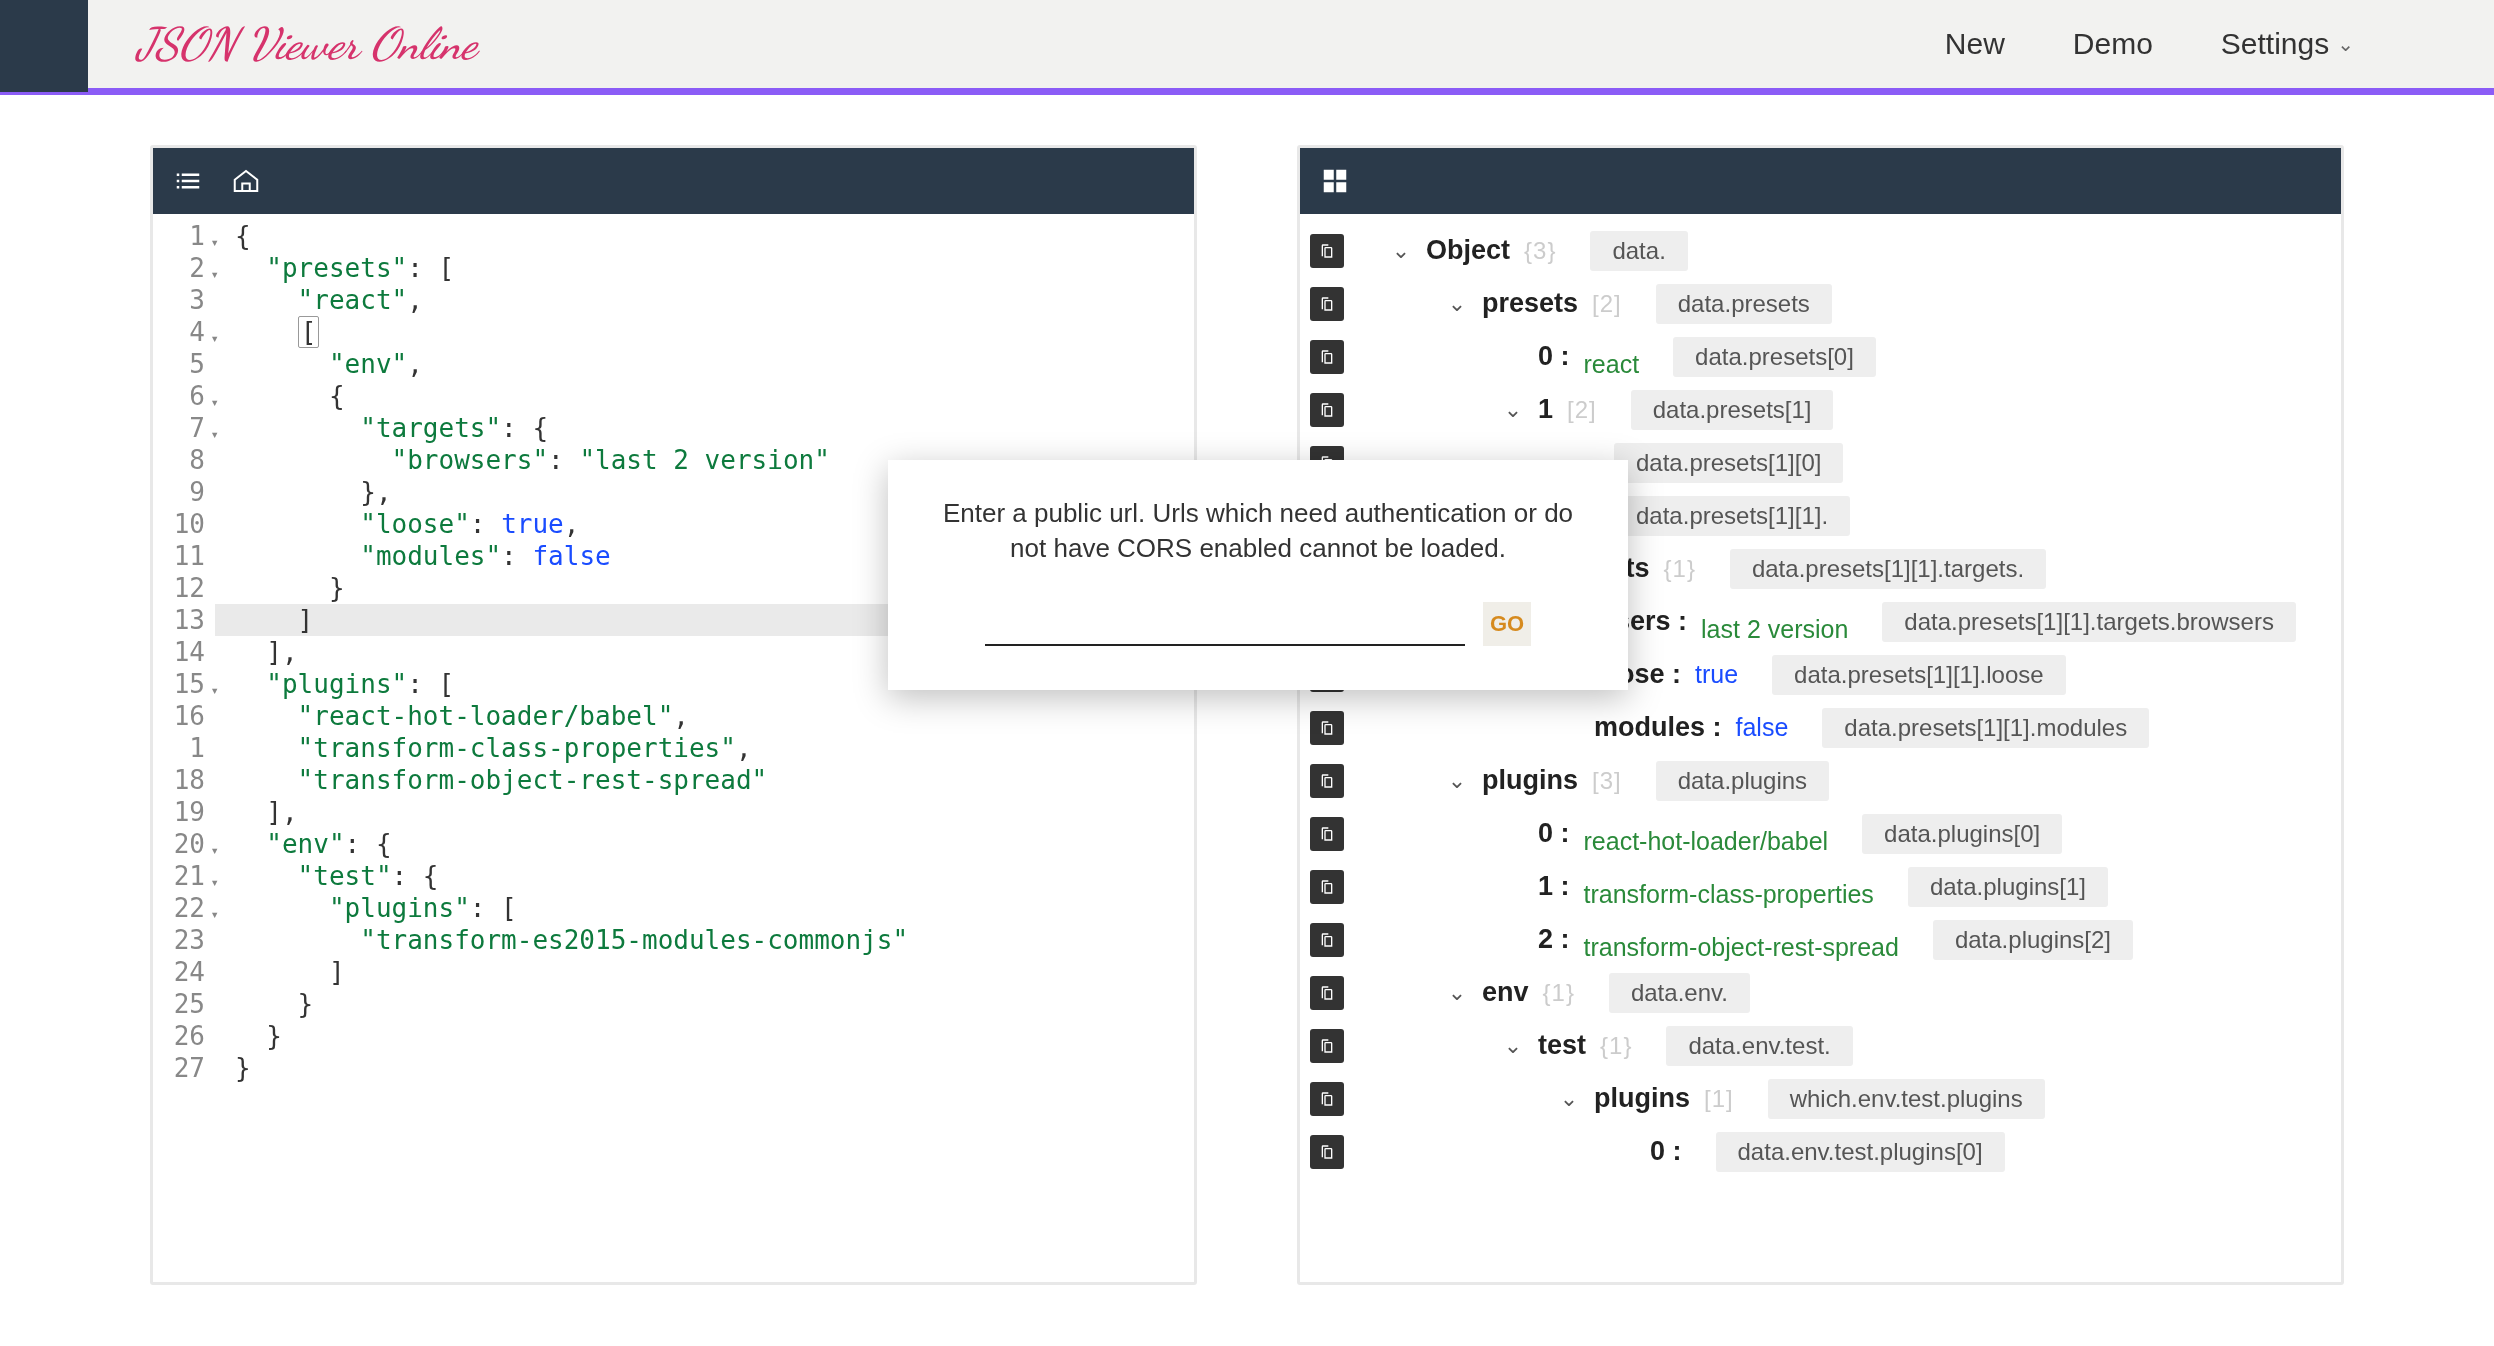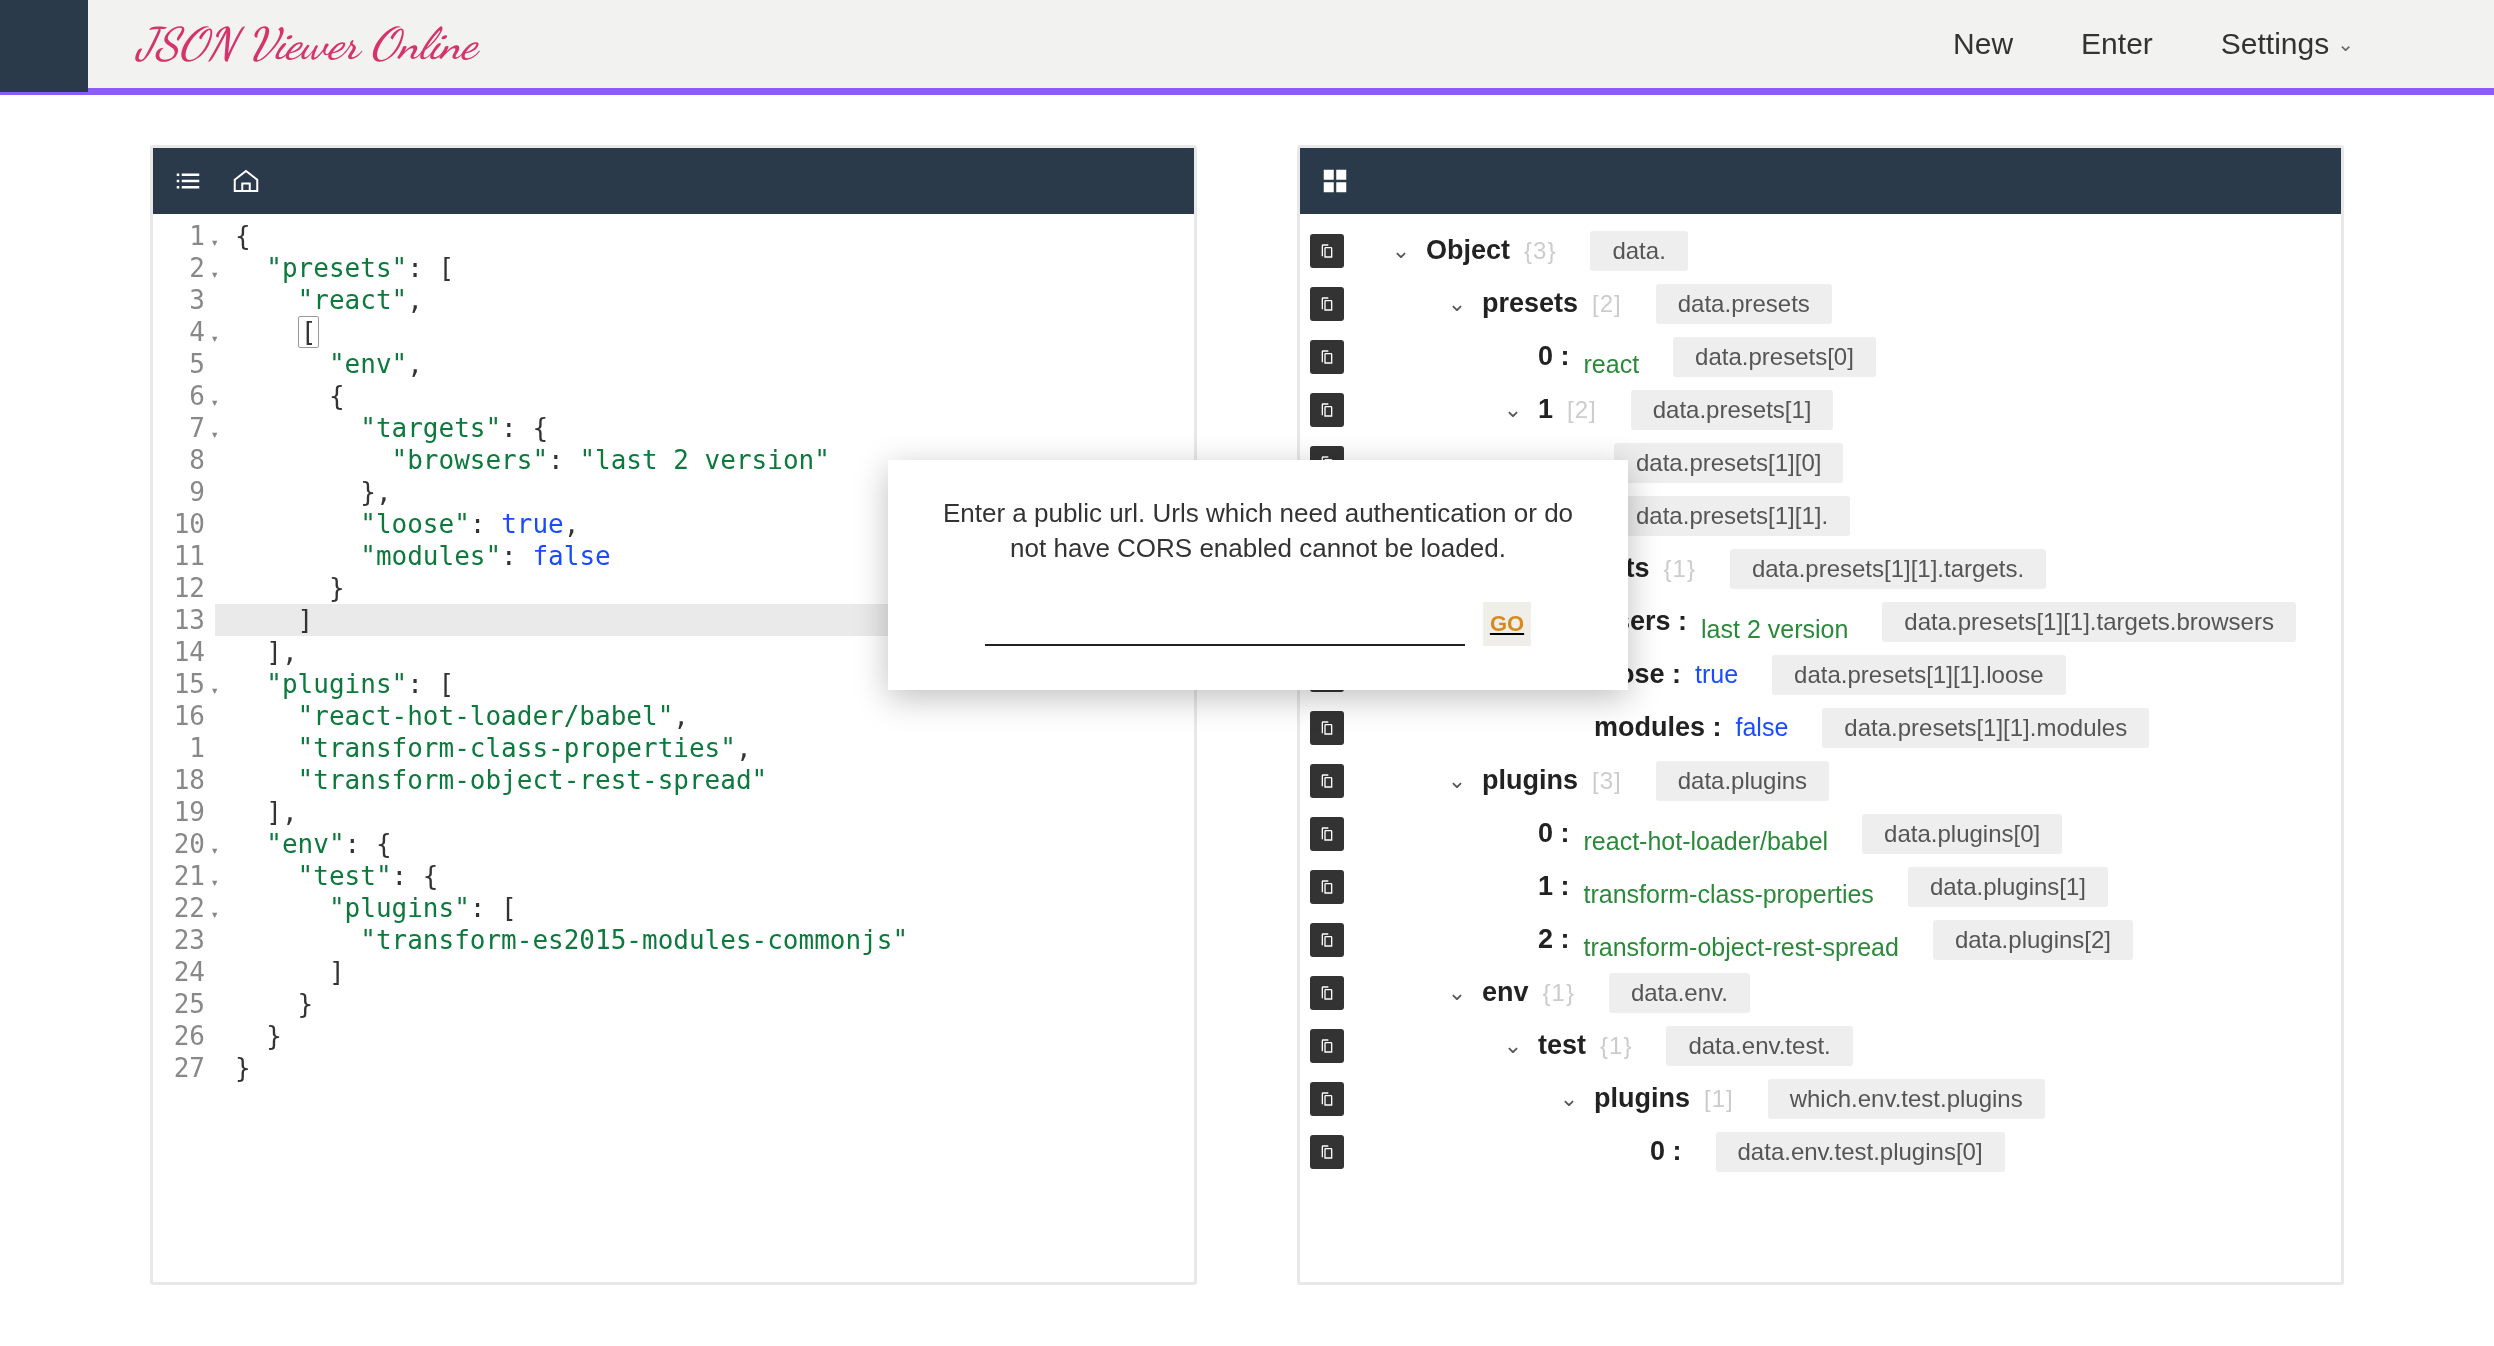--- a/index.html
+++ b/index.html
@@ -164,21 +164,20 @@
   font-size: 26px;
   color: #333;
   line-height: 1.35;
 }
 .dialog-row {
   margin-top: 36px;
   display: flex;
   justify-content: center;
   align-items: flex-end;
   gap: 18px;
-  text-decoration: underline;
 }
 .dialog-input {
   width: 480px;
   border: none;
   border-bottom: 2px solid #222;
   font-size: 24px;
   padding: 6px 2px;
   outline: none;
 }
 .go-btn {
@@ -193,21 +192,21 @@
 }
 </style>
 </head>
 <body>
 
 <div class="header">
   <div class="header-logo-box"></div>
   <div class="app-title">JSON Viewer Online</div>
   <div class="nav">
     <div class="nav-item">New</div>
-    <div class="nav-item">Enter</div>
+    <div class="nav-item">Demo</div>
     <div class="nav-item">
       <span>Settings</span>
       <span class="chev">⌄</span>
     </div>
   </div>
 </div>
 
 <div class="content">
 
   <div class="panel">

